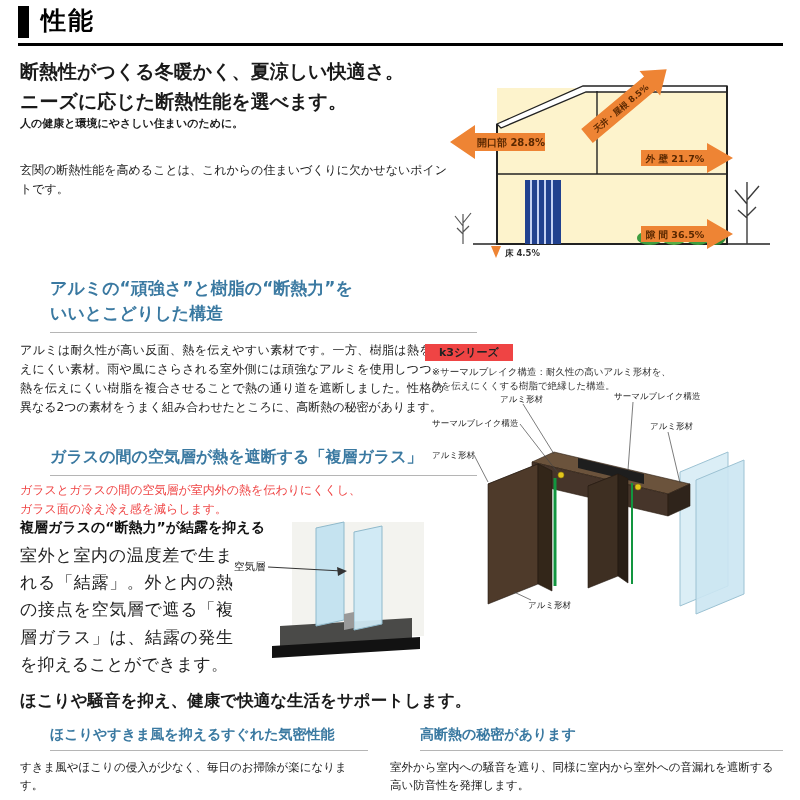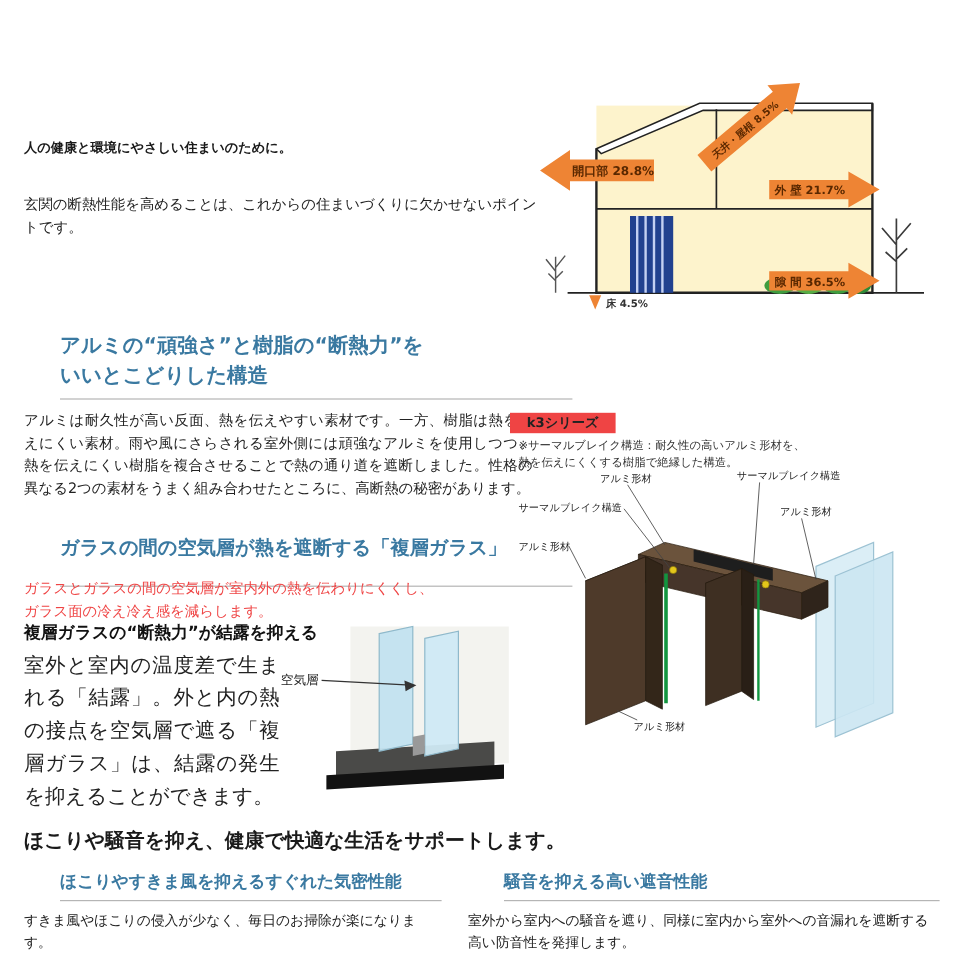--- a/index.html
+++ b/index.html
@@ -22,40 +22,47 @@
   .sub-heading { left: 20px; top: 116px; font-size: 11px; font-weight: bold; color: #1a1a1a; }
   .intro-body  { left: 20px; top: 161px; width: 438px; font-size: 12px; line-height: 1.6; color: #222; }
 
   .blue-h { color: #3a79a1; font-weight: bold; border-bottom: 1px solid #b5b5b5; margin-left: 30px; }
   .sec1-h { left: 20px; top: 276px; width: 427px; font-size: 17px; line-height: 1.45; padding-bottom: 7px; }
   .sec1-body { left: 20px; top: 341px; width: 424px; font-size: 12px; line-height: 1.58; color: #222; text-align: justify; }
 
   .k3-label { left: 425px; top: 344px; background: #ef4444; color: #222; font-size: 11px; font-weight: bold; padding: 1px 14px; }
   .k3-note  { left: 432px; top: 365px; font-size: 9.5px; line-height: 1.5; color: #333; }
 
-  .sec2-h    { left: 20px; top: 447px; width: 427px; font-size: 16px; padding-bottom: 20px; font-family: Liberation Mono, monospace; }
+  .sec2-h    { left: 20px; top: 447px; width: 427px; font-size: 16px; padding-bottom: 7px; font-family: Liberation Mono, monospace; }
   .sec2-body { left: 20px; top: 481px; font-size: 12px; line-height: 1.6; color: #ef4444; }
   .sub-h2    { left: 20px; top: 519px; font-size: 14px; font-weight: bold; color: #111; }
   .sub-body  { left: 20px; top: 542px; width: 213px; font-size: 17px; line-height: 1.6; color: #222; text-align: justify; }
 
   .bottom-h  { left: 20px; top: 690px; font-size: 16.5px; font-weight: bold; color: #1a1a1a; }
   .col-left  { left: 20px;  top: 726px; width: 348px; }
   .col-right { left: 390px; top: 726px; width: 393px; }
   .col-h     { font-size: 14px; padding-bottom: 6px; }
   .col-body  { margin-top: 8px; font-size: 11.5px; line-height: 1.55; color: #222; }
 
   .line { display: block; }
   svg text { font-family: "DejaVu Sans", "Liberation Sans", sans-serif; }
 </style>
 </head>
 <body>
 
 <div id="page">
 
-
+  <div class="abs hdr">
+    <h1>性能</h1>
+  </div>
+
+  <div class="abs big-heading">
+    <span class="line">断熱性がつくる冬暖かく、夏涼しい快適さ。</span>
+    <span class="line">ニーズに応じた断熱性能を選べます。</span>
+  </div>
 
   <div class="abs sub-heading">人の健康と環境にやさしい住まいのために。</div>
 
   <div class="abs intro-body">
     <span class="line">玄関の断熱性能を高めることは、これからの住まいづくりに欠かせないポイントです。</span>
   </div>
 
   <svg class="abs" style="left:445px; top:66px; width:335px; height:200px;" viewBox="0 0 335 200">
 
     <rect x="52" y="22" width="230" height="156" fill="#fdf3cc"></rect>
@@ -195,17 +202,17 @@
   </svg>
 
   <div class="abs bottom-h">ほこりや騒音を抑え、健康で快適な生活をサポートします。</div>
 
   <div class="abs col-left">
     <div class="blue-h col-h">ほこりやすきま風を抑えるすぐれた気密性能</div>
     <div class="col-body">すきま風やほこりの侵入が少なく、毎日のお掃除が楽になります。</div>
   </div>
 
   <div class="abs col-right">
-    <div class="blue-h col-h">騒音を抑える高い遮音性能</div>
+    <div class="blue-h col-h">高断熱の秘密があります</div>
     <div class="col-body">室外から室内への騒音を遮り、同様に室内から室外への音漏れを遮断する高い防音性を発揮します。</div>
   </div>
 
 </div>
 
 </body></html>

